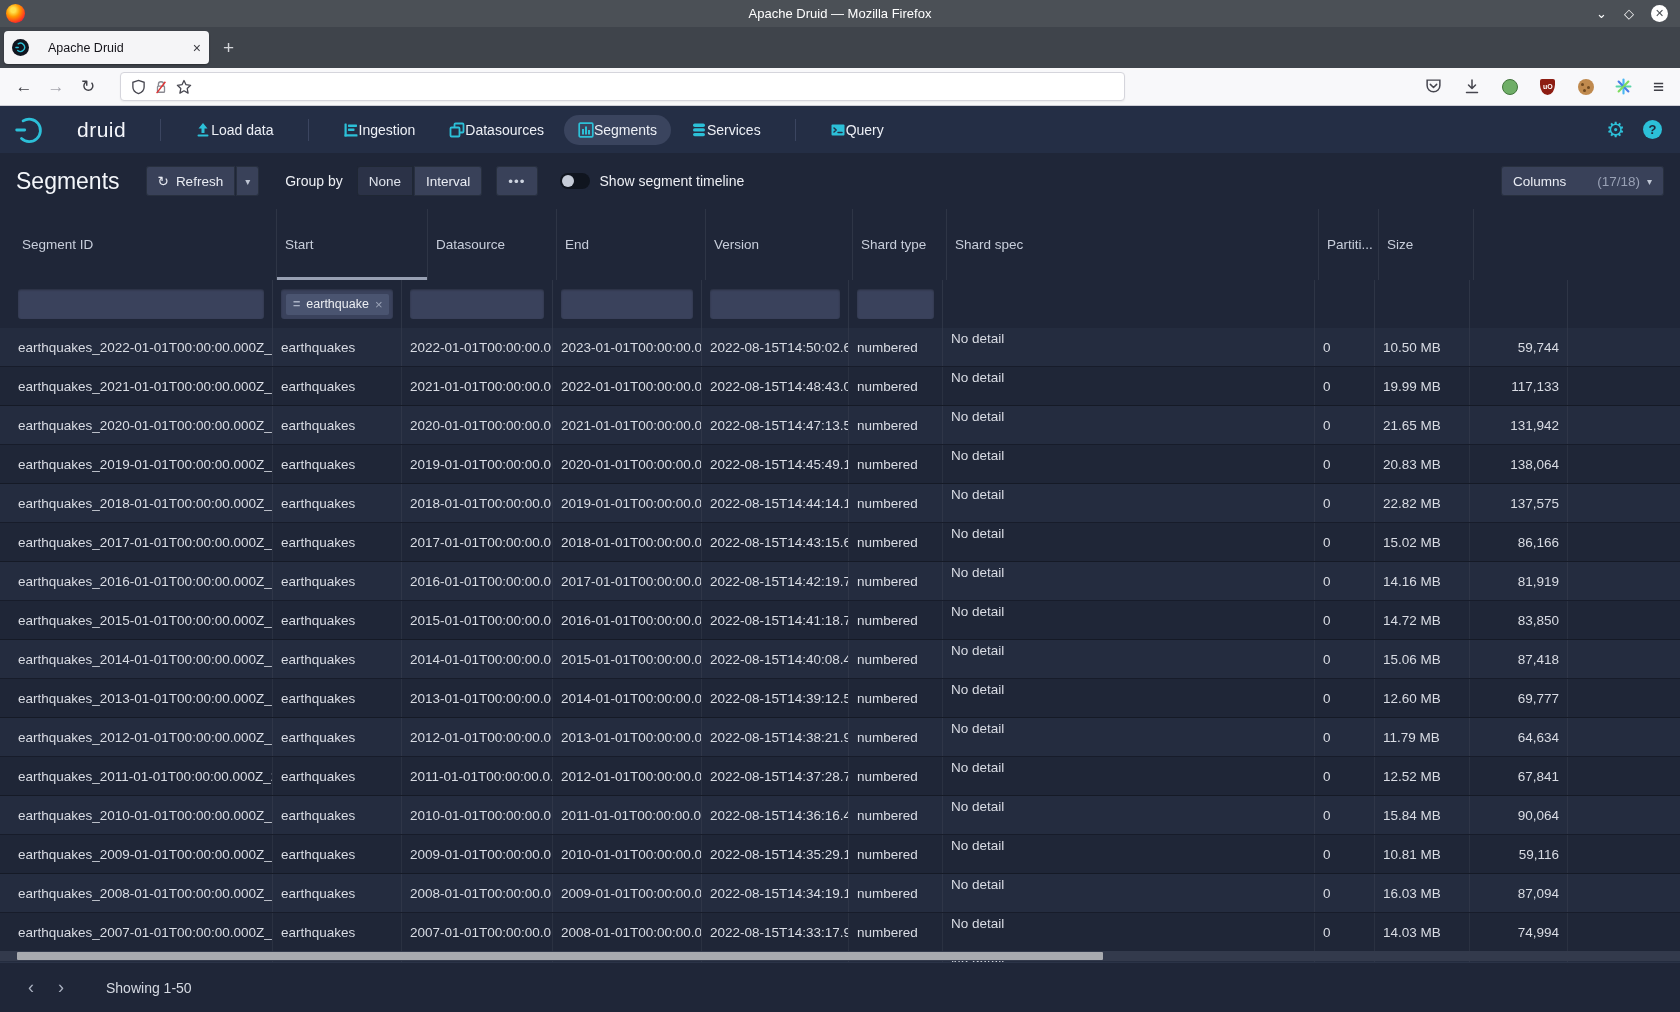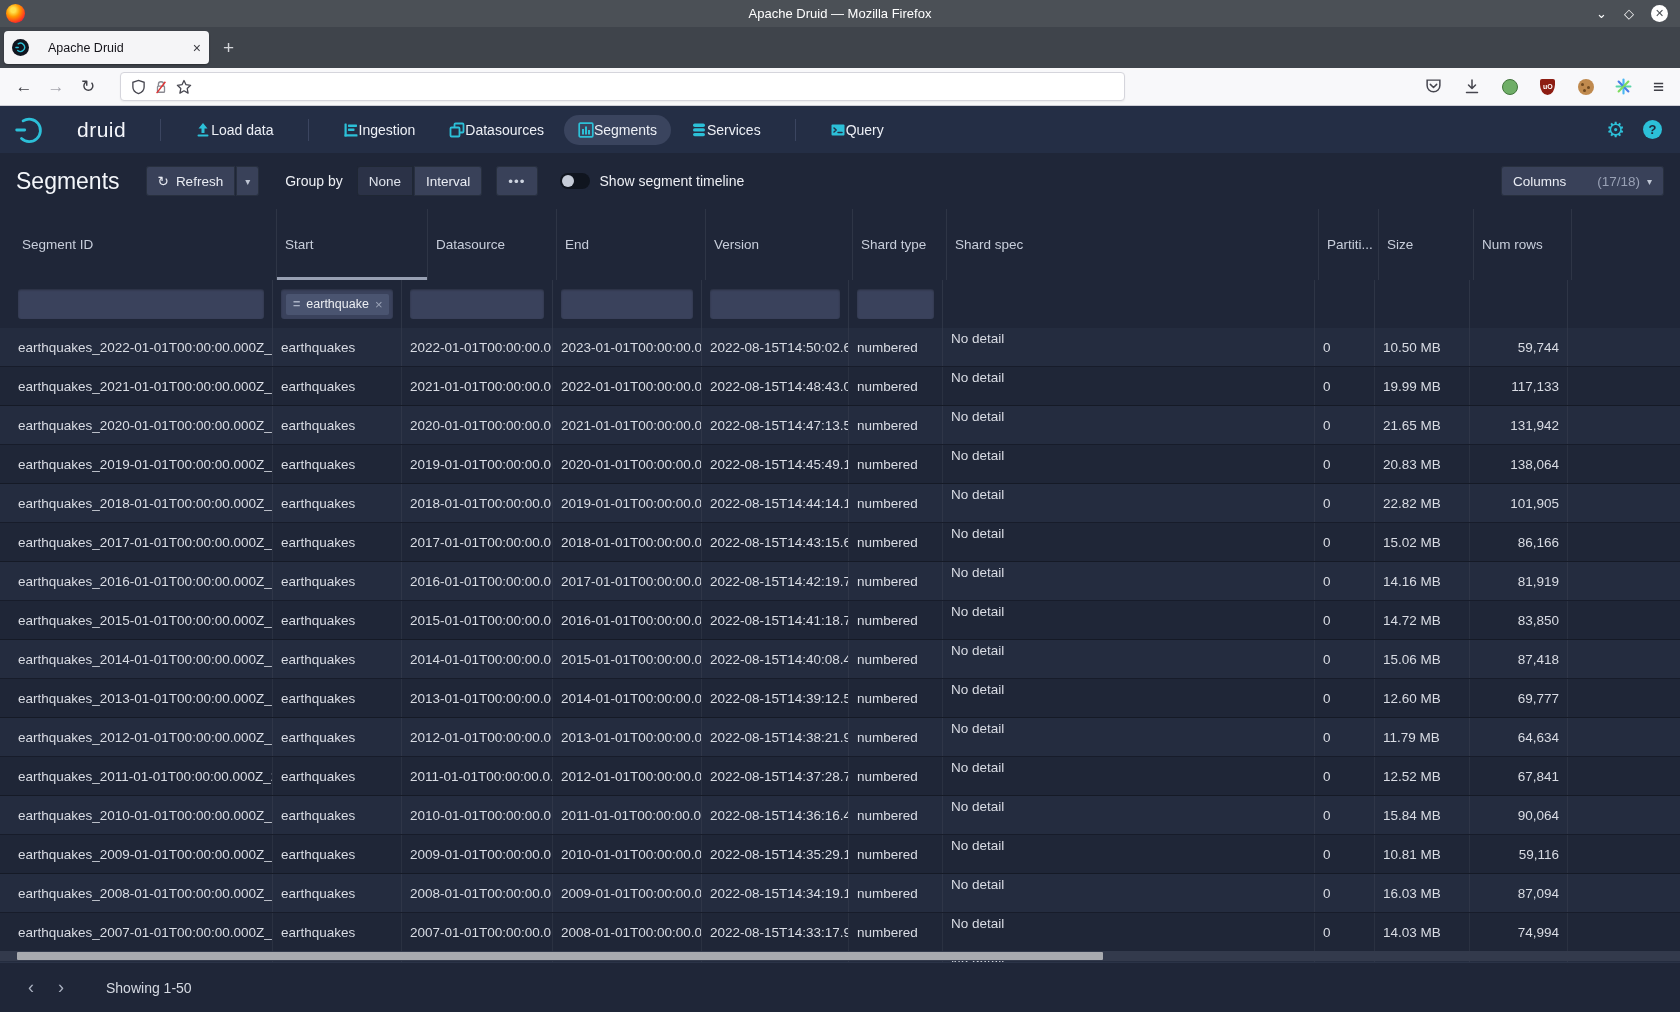--- a/index.html
+++ b/index.html
@@ -307,21 +307,20 @@
   <div class="thead">
     <div class="hcell c0">Segment ID</div>
     <div class="hcell c2 sorted">Start</div>
     <div class="hcell c1">Datasource</div>
     <div class="hcell c3">End</div>
     <div class="hcell c4">Version</div>
     <div class="hcell c5">Shard type</div>
     <div class="hcell c6">Shard spec</div>
     <div class="hcell c7">Partiti...</div>
     <div class="hcell c8">Size</div>
-    <div class="hcell c9">Num rows</div>
     <div class="hcell cfill"></div>
   </div>
 
   <div class="filterrow">
     <div class="fcell c0">
         <div class="finput"></div>
       </div>
     <div class="fcell c1">
       <div class="finput">
         <span class="ftag">
@@ -407,21 +406,21 @@
         <div class="trow alt0">
     <div class="tcell c0">earthquakes_2018-01-01T00:00:00.000Z_2...</div>
     <div class="tcell c1">earthquakes</div>
     <div class="tcell c2">2018-01-01T00:00:00.0...</div>
     <div class="tcell c3">2019-01-01T00:00:00.0...</div>
     <div class="tcell c4">2022-08-15T14:44:14.1...</div>
     <div class="tcell c5">numbered</div>
     <div class="tcell c6 top">No detail</div>
     <div class="tcell c7">0</div>
     <div class="tcell c8">22.82 MB</div>
-    <div class="tcell c9 num">101,905</div>
+    <div class="tcell c9 num">137,575</div>
     <div class="tcell cfill"></div>
   </div>
         <div class="trow alt1">
     <div class="tcell c0">earthquakes_2017-01-01T00:00:00.000Z_2...</div>
     <div class="tcell c1">earthquakes</div>
     <div class="tcell c2">2017-01-01T00:00:00.0...</div>
     <div class="tcell c3">2018-01-01T00:00:00.0...</div>
     <div class="tcell c4">2022-08-15T14:43:15.6...</div>
     <div class="tcell c5">numbered</div>
     <div class="tcell c6 top">No detail</div>

